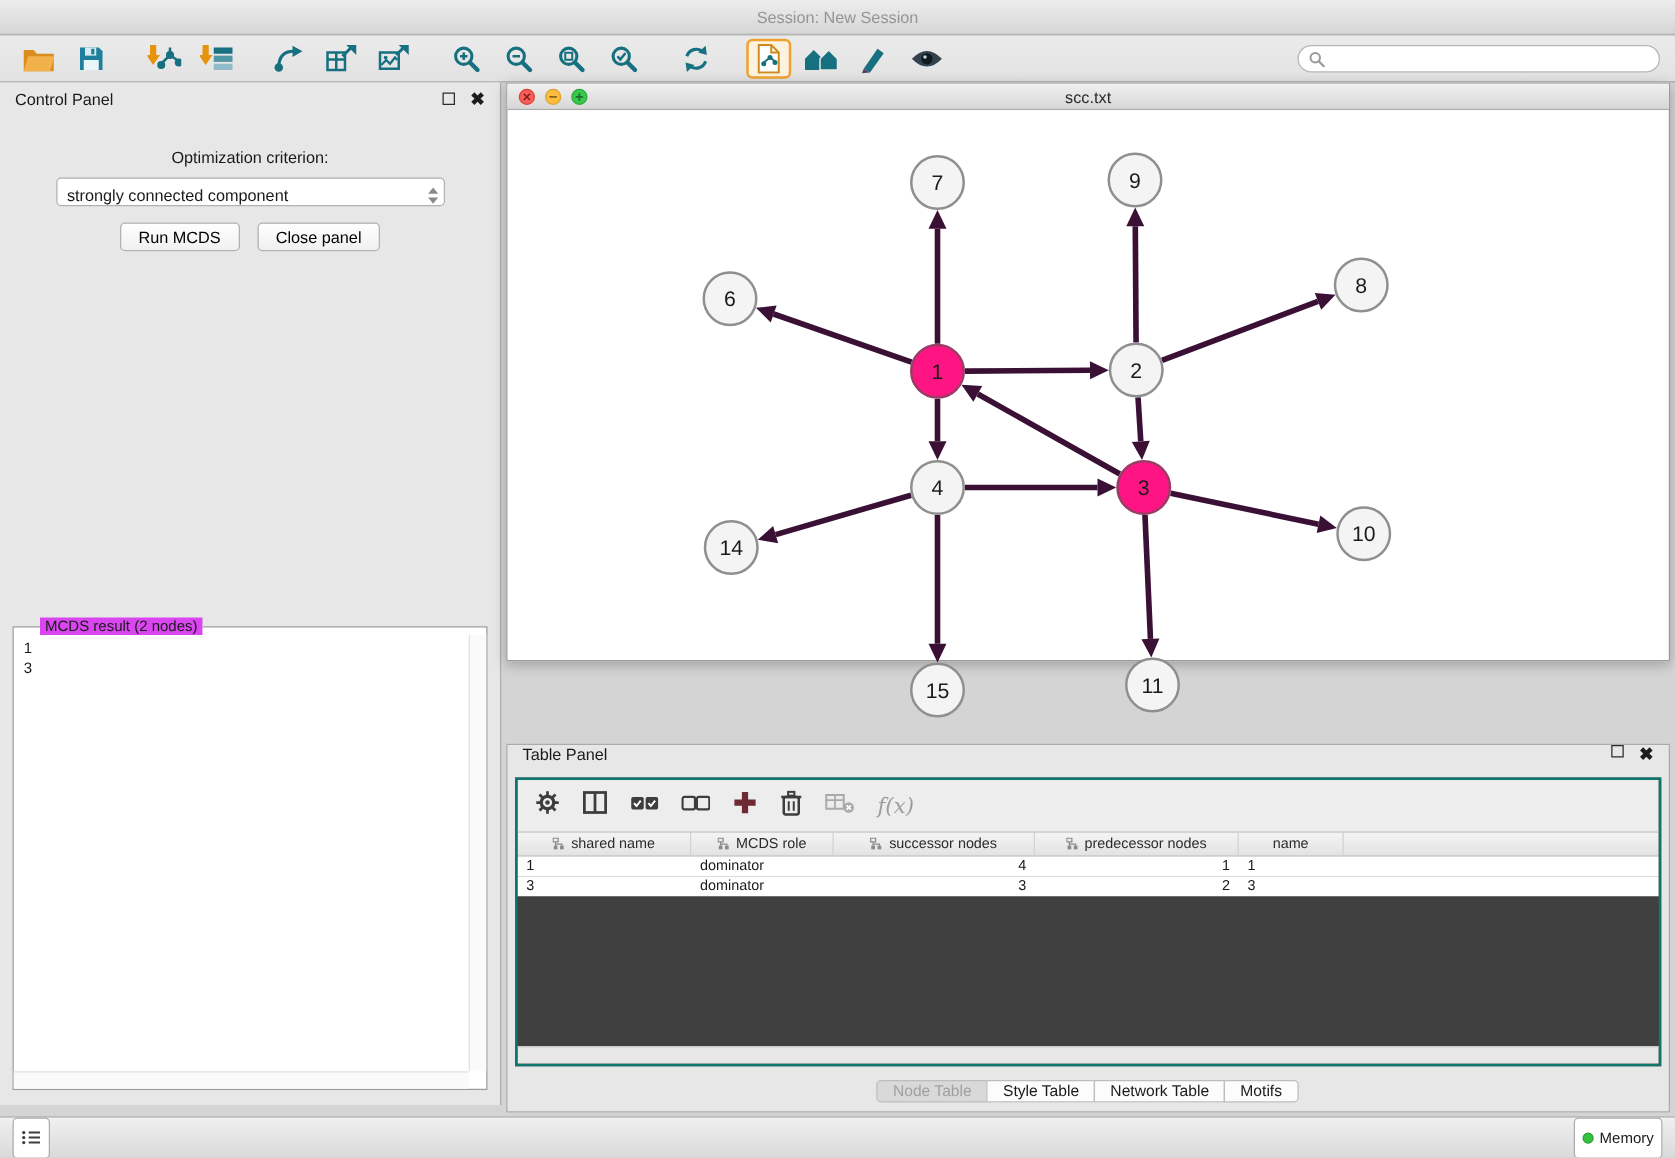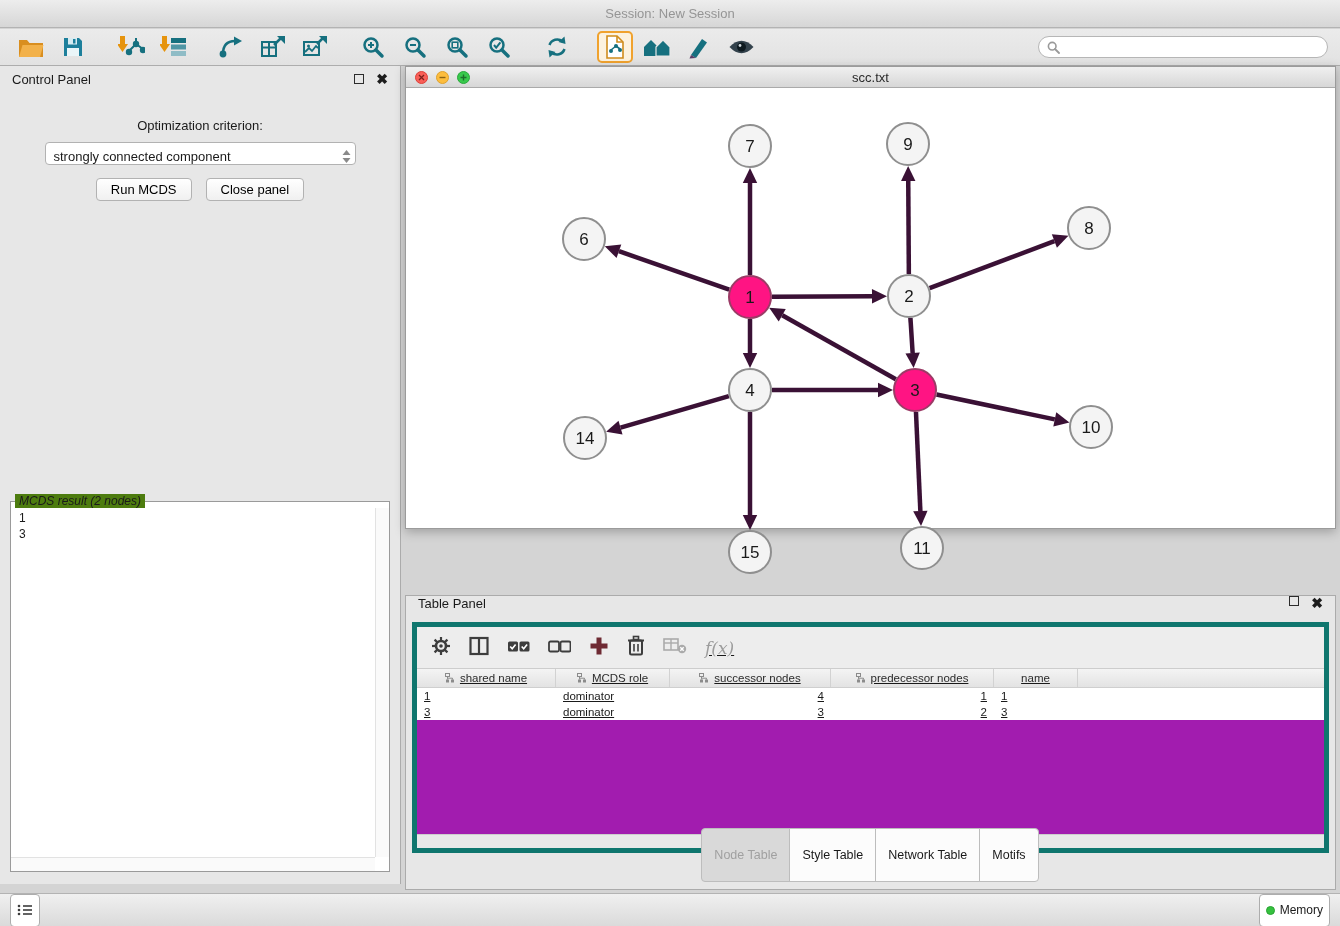--- a/index.html
+++ b/index.html
@@ -62,21 +62,21 @@
   .btn-row { display:flex; justify-content:center; gap:14px; margin-top:13px; }
   .mac-btn {
     border:1px solid #b2b2b2; border-radius:4px;
     background:linear-gradient(#ffffff,#f0f0f0);
     padding:3px 14px; font-size:13px; font-family:inherit;
   }
   .result-fieldset {
     position:absolute; left:10px; right:10px; top:428px; bottom:12px;
     border:1px solid #9a9a9a; background:#fff; margin:0; padding:0;
   }
-  .result-fieldset legend { background:#4d7c0f; padding:0 4px; margin-left:4px; font-size:12px;font-style:italic; }
+  .result-fieldset legend { background:#d946ef; padding:0 4px; margin-left:21px; font-size:12px; }
   .result-lines { font-size:12px; line-height:16px; padding:2px 0 0 8px; }
   .vtrack { position:absolute; top:0; right:0; bottom:14px; width:14px; background:#fafafa; border-left:1px solid #e2e2e2; }
   .htrack { position:absolute; left:0; right:14px; bottom:0; height:14px; background:#fafafa; border-top:1px solid #e2e2e2; }
   
   .network-window {
     position:absolute; left:405px; top:66px; width:931px; height:463px;
     background:#fff; border:1px solid #9b9b9b;
     box-shadow:0 3px 10px rgba(0,0,0,0.25);
   }
   .net-titlebar {
@@ -93,40 +93,40 @@
   .net-canvas { position:absolute; left:0; top:21px; width:929px; height:503px; }
   #graph-svg text { font-family:"Liberation Sans", sans-serif; }
   
   .table-panel {
     position:absolute; left:405px; top:595px; width:931px; height:295px;
     background:#e7e7e7; border:1px solid #ababab;
   }
   .tp-header { height:24px; display:flex; padding:0 12px; font-size:13px; }
   .tp-content {
     position:absolute; left:6px; right:6px; top:26px; bottom:36px;
-    background:#a21caf; border:5px solid #0f766e; overflow:hidden;text-decoration:underline;
+    background:#404040; border:2px solid #0f766e; overflow:hidden;
   }
   .tp-toolbar {
     height:42px; background:#ededed; border-bottom:1px solid #cdcdcd;
     display:flex; align-items:center; padding-left:14px; gap:18px;
   }
   .fx-label { font-family:"DejaVu Serif", serif; font-style:italic; font-size:17px; color:#9c9c9c; }
   .tbl-header { display:flex; height:19px; background:linear-gradient(#f4f4f4,#e3e3e3); border-bottom:1px solid #cfcfcf; }
   .tbl-hcell {
     display:flex; align-items:center; justify-content:center; gap:4px;
     border-right:1px solid #d2d2d2; font-size:11.5px; color:#2b2b2b;
   }
   .tbl-row { display:flex; height:16px; font-size:11.5px; background:#fff; }
   .tbl-cell { padding:0 7px; line-height:16px; }
   .c0 { width:139px; } .c1 { width:114px; } .c2 { width:161px; } .c3 { width:163px; } .c4 { width:84px; }
   .al { text-align:left; } .ar { text-align:right; }
   .tp-hscroll { position:absolute; left:0; right:0; bottom:0; height:14px; background:#e8e8e8; border-top:1px solid #cdcdcd; }
   .tp-tabs { position:absolute; left:0; right:0; bottom:7px; display:flex; justify-content:center; }
   .tp-tab {
-    border:1px solid #bdbdbd; background:#fcfcfc; padding:19px 12px;
+    border:1px solid #bdbdbd; background:#fcfcfc; padding:1px 12px;
     font-size:12.5px; margin-left:-1px; color:#1a1a1a;
   }
   .tp-tab:first-child { border-radius:4px 0 0 4px; }
   .tp-tab:last-child  { border-radius:0 4px 4px 0; }
   .tp-tab.active { background:#d9d9d9; color:#a0a0a0; }
   
   .statusbar {
     position:absolute; left:0; bottom:0; width:1340px; height:33px;
     background:linear-gradient(#f0f0f0,#dadada); border-top:1px solid #b3b3b3;
     display:flex; align-items:center; justify-content:space-between; padding:0 10px;

